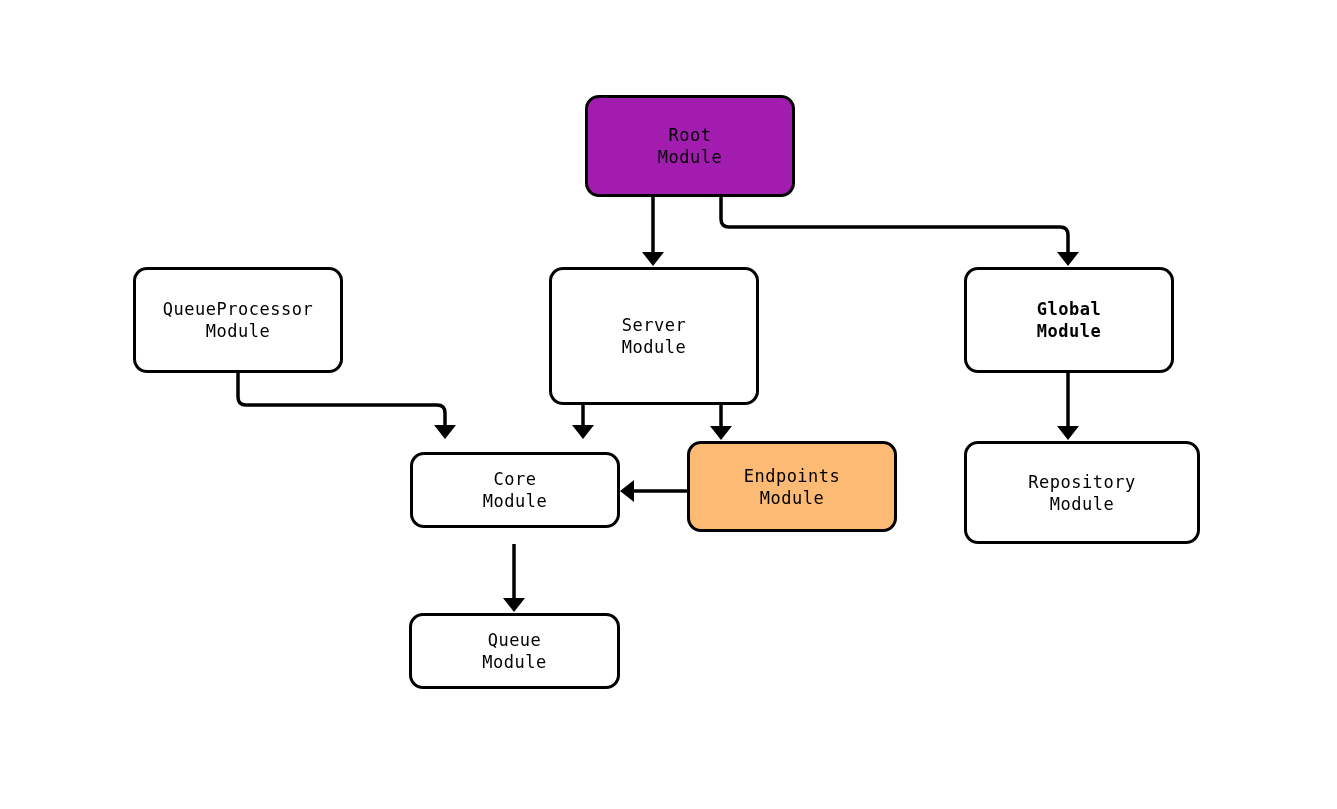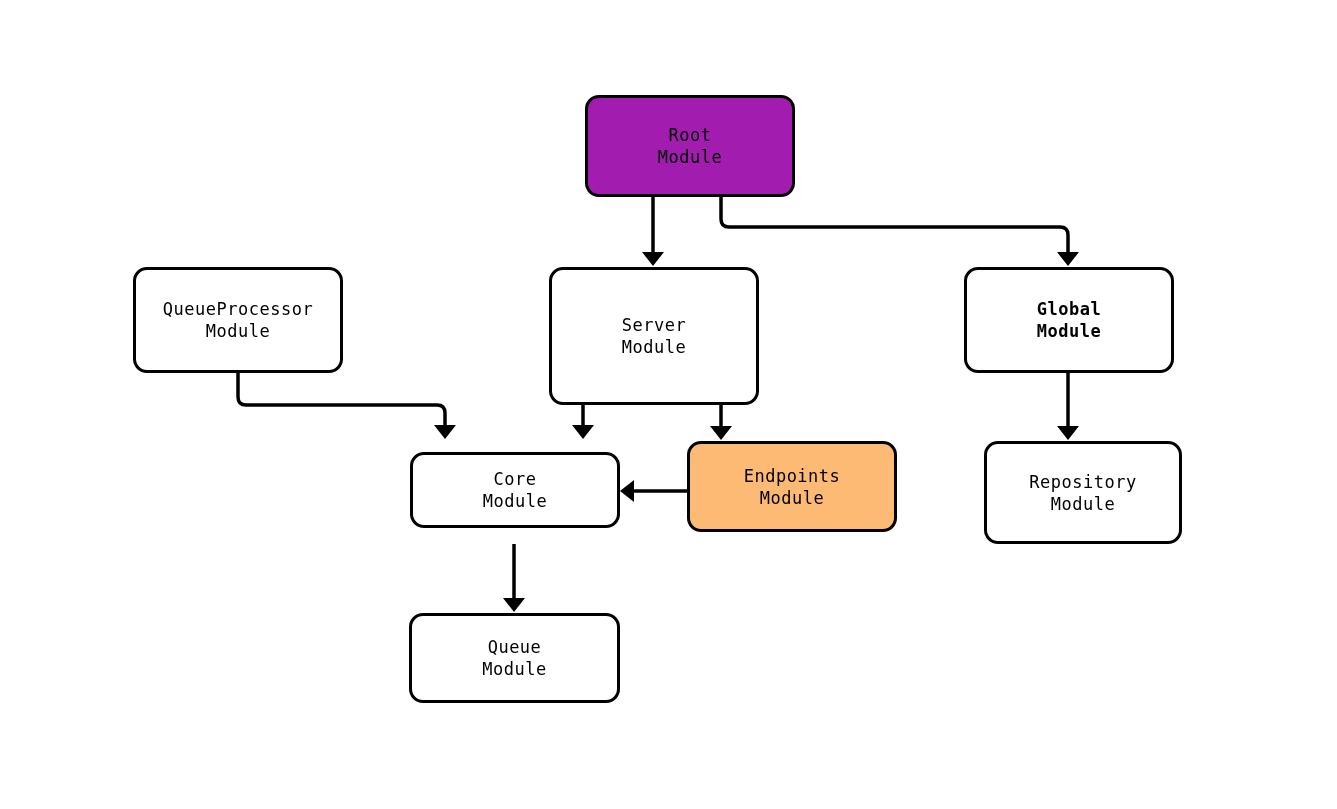--- a/index.html
+++ b/index.html
@@ -106,23 +106,23 @@
   <div class="node" style="left: 410px; top: 440px; width: 210px; height: 76px; border-color: rgb(0, 0, 0); background: rgb(255, 255, 255); margin-top: 12px;">
     <div class="node-line">Core</div>
     <div class="node-line">Module</div>
   </div>
 
   <div class="node" style="left: 687px; top: 441px; width: 210px; height: 91px; border-color: rgb(0, 0, 0); background: #fdba74;">
     <div class="node-line">Endpoints</div>
     <div class="node-line">Module</div>
   </div>
 
-  <div class="node" style="left: 984px; top: 441px; width: 198px; height: 103px; border-color: rgb(0, 0, 0); background: rgb(255, 255, 255);">
+  <div class="node" style="left: 964px; top: 441px; width: 236px; height: 103px; border-color: rgb(0, 0, 0); background: rgb(255, 255, 255);">
     <div class="node-line">Repository</div>
     <div class="node-line">Module</div>
   </div>
 
-  <div class="node" style="left: 409px; top: 613px; width: 211px; height: 90px; border-color: rgb(0, 0, 0); background: rgb(255, 255, 255);">
+  <div class="node" style="left: 409px; top: 613px; width: 211px; height: 76px; border-color: rgb(0, 0, 0); background: rgb(255, 255, 255);">
     <div class="node-line">Queue</div>
     <div class="node-line">Module</div>
   </div>
 
 </div>
 
 </body></html>

